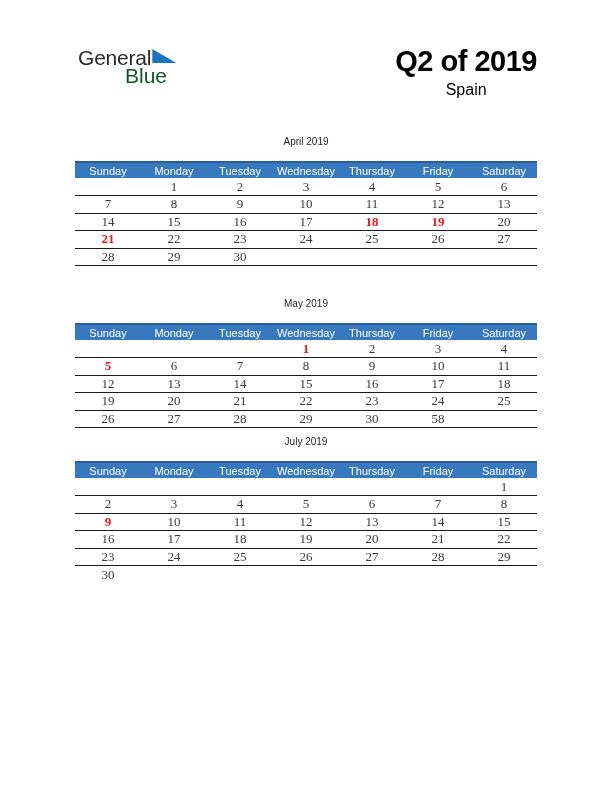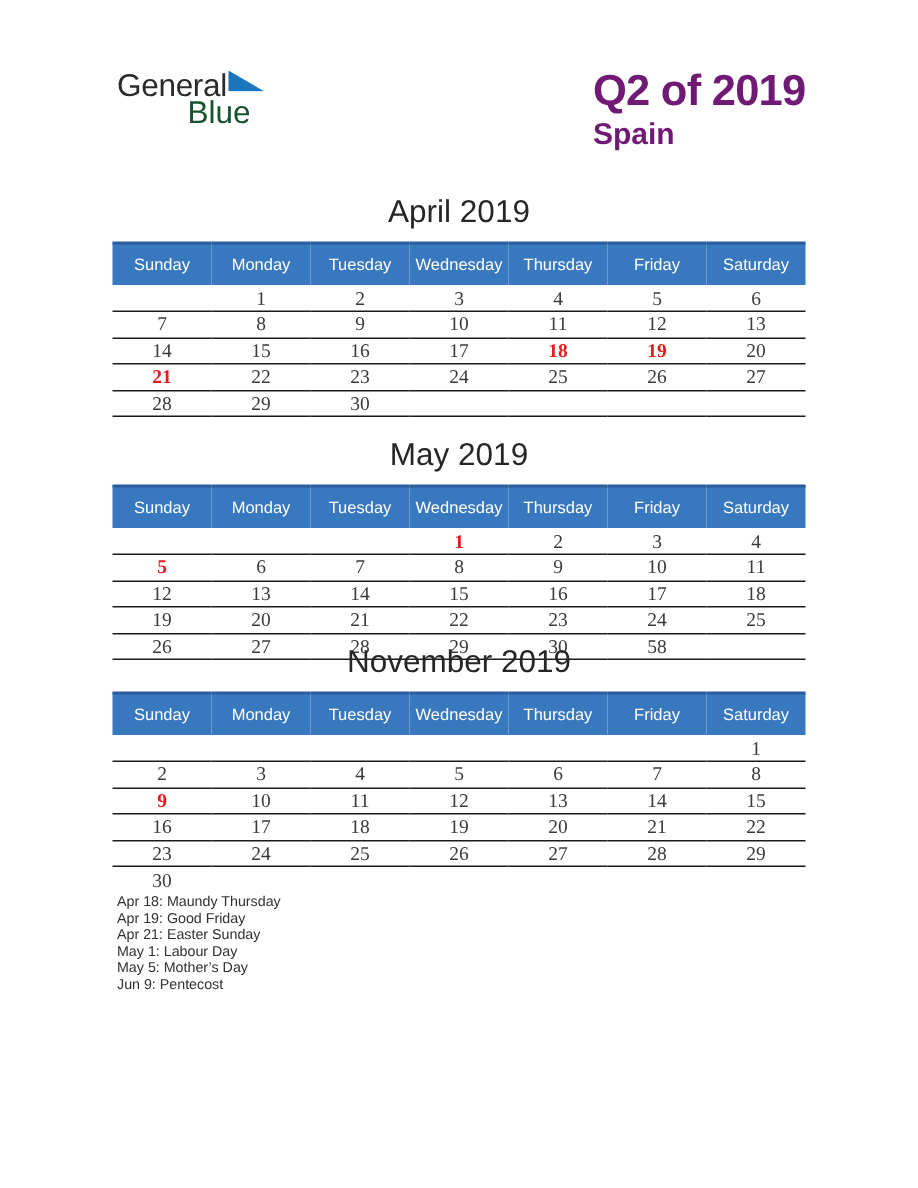--- a/index.html
+++ b/index.html
@@ -4,46 +4,46 @@
 <style>
   * { box-sizing: border-box; }
   html,body { margin:0; padding:0; background:#ffffff; }
   .page {
     position:relative; width:612px; height:792px; background:#ffffff;
     font-family:"Liberation Sans", sans-serif; overflow:hidden;
   }
 
   
   .logo { position:absolute; left:78px; top:47px; }
-  .logo-row { display:flex; align-items:flex-start; }
+  .logo-row { display:flex; align-items:center; }
   .logo-general { font-size:21px; line-height:22px; color:#2a2a2a; letter-spacing:-0.2px; }
   .logo-triangle {
     width:24px; height:14px; background:#1B75BC; margin-left:1px; margin-bottom:4px;
     clip-path:polygon(0 0, 100% 100%, 0 100%);
   }
   .logo-blue { font-size:21px; line-height:18px; color:#14532d; margin:-2px 0 0 47px; }
 
   
-  .title-block { position:absolute; right:75px; top:44px; text-align:left; color:#701a75; }
+  .title-block { position:absolute; right:75px; top:44px; text-align:center; color:#000000; }
   .q-title { font-size:29px; font-weight:bold; letter-spacing:-0.5px; line-height:34px; }
-  .country { font-size:20px; font-weight:bold; line-height:20px; margin-top:2px; }
+  .country { font-size:16px; font-weight:normal; line-height:20px; margin-top:2px; }
 
   
   .month { position:absolute; left:75px; width:462px; }
   #m-april { top:132px; }
   #m-may   { top:294px; }
   #m-june  { top:432px; }
   .month-title {
-    margin:0 0 9px 0; font-size:21px; font-weight:400; color:#262626;
+    margin:0 0 9px 0; font-size:10px; font-weight:400; color:#262626;
     text-align:center; line-height:20px;
   }
   table.cal { width:462px; border-collapse:collapse; table-layout:fixed; }
   .cal th {
     background:#3878BE; border-top:2px solid #2A5D9B; color:#ffffff;
-    font-size:11px; font-weight:400; height:28px; padding:0 0 0 0; text-align:center;
+    font-size:11px; font-weight:400; height:16px; padding:0 0 0 0; text-align:center;
   }
   .cal td {
     font-family:"Liberation Serif", serif; font-size:13px; color:#3a3a3a;
     text-align:center; height:17.5px; padding:0; vertical-align:middle;
   }
   .cal tbody tr { border-bottom:1.2px solid #1b1b1b; }
   .cal.no-bottom tbody tr:last-child { border-bottom:none; }
   .cal td.hol { color:#E8191C; font-weight:bold; }
 
   
@@ -192,21 +192,21 @@
             <td>29</td>
             <td>30</td>
             <td>58</td>
             <td></td>
           </tr>
         </tbody>
       </table>
   </section>
 
   <section class="month" id="m-june">
-    <h2 class="month-title">November 2019</h2>
+    <h2 class="month-title">July 2019</h2>
     <table class="cal no-bottom">
         <thead>
           <tr>
             <th>Sunday</th>
             <th>Monday</th>
             <th>Tuesday</th>
             <th>Wednesday</th>
             <th>Thursday</th>
             <th>Friday</th>
             <th>Saturday</th>
@@ -264,22 +264,14 @@
             <td></td>
             <td></td>
             <td></td>
             <td></td>
             <td></td>
           </tr>
         </tbody>
       </table>
   </section>
 
-  <ul class="holidays">
-    <li>Apr 18: Maundy Thursday</li>
-    <li>Apr 19: Good Friday</li>
-    <li>Apr 21: Easter Sunday</li>
-    <li>May 1: Labour Day</li>
-    <li>May 5: Mother’s Day</li>
-    <li>Jun 9: Pentecost</li>
-  </ul>
 
 </div>
 
 </body></html>

